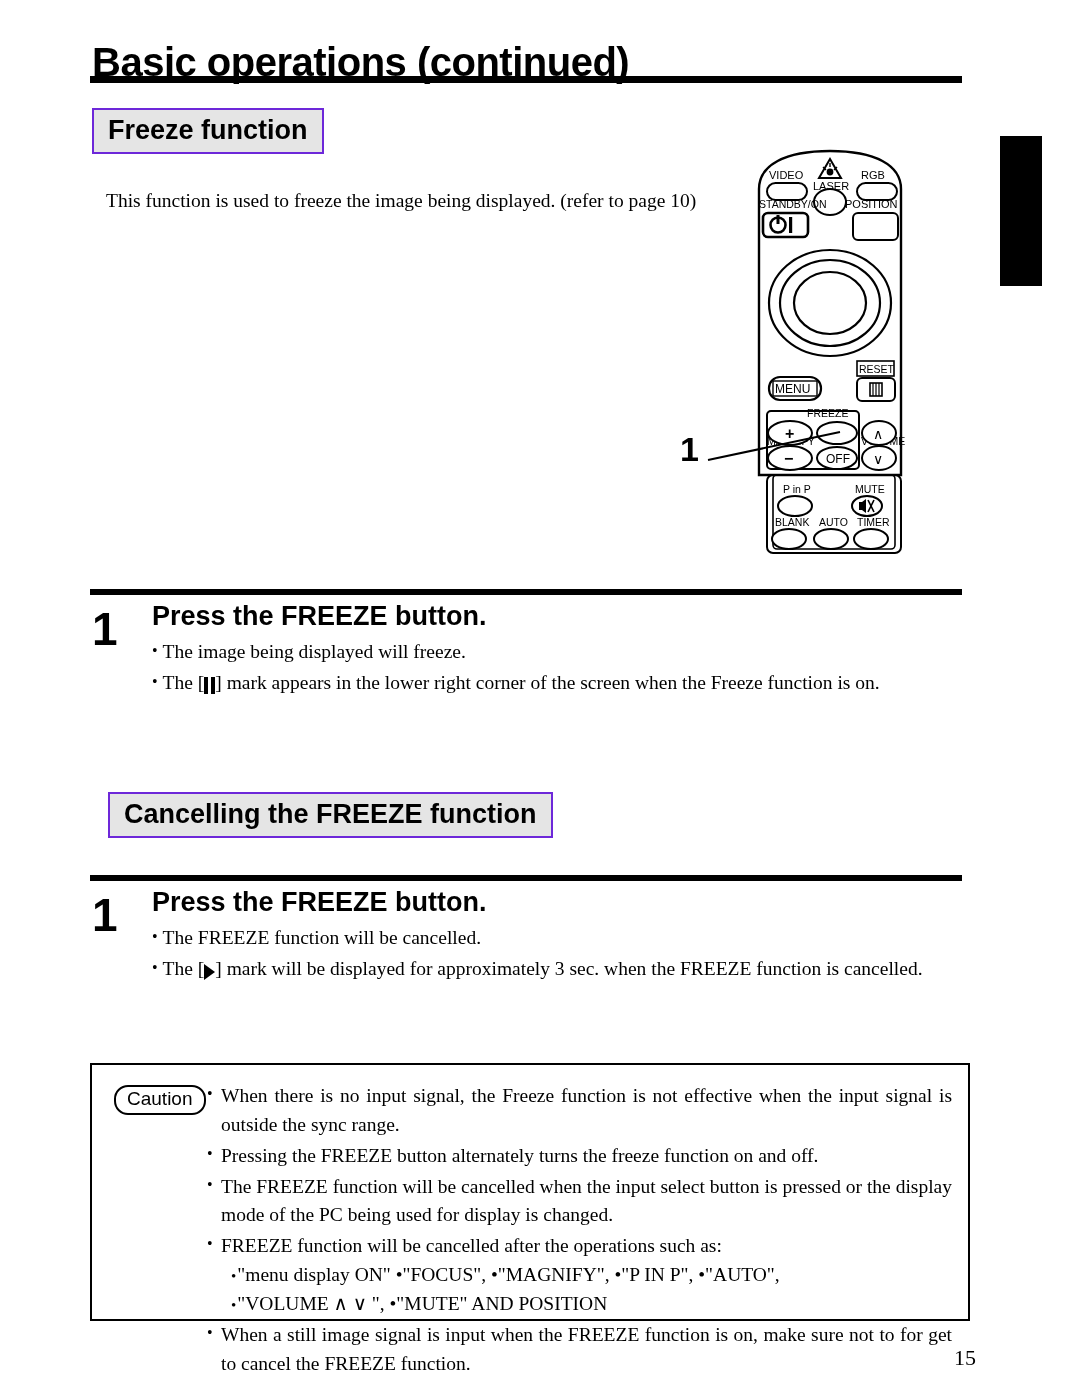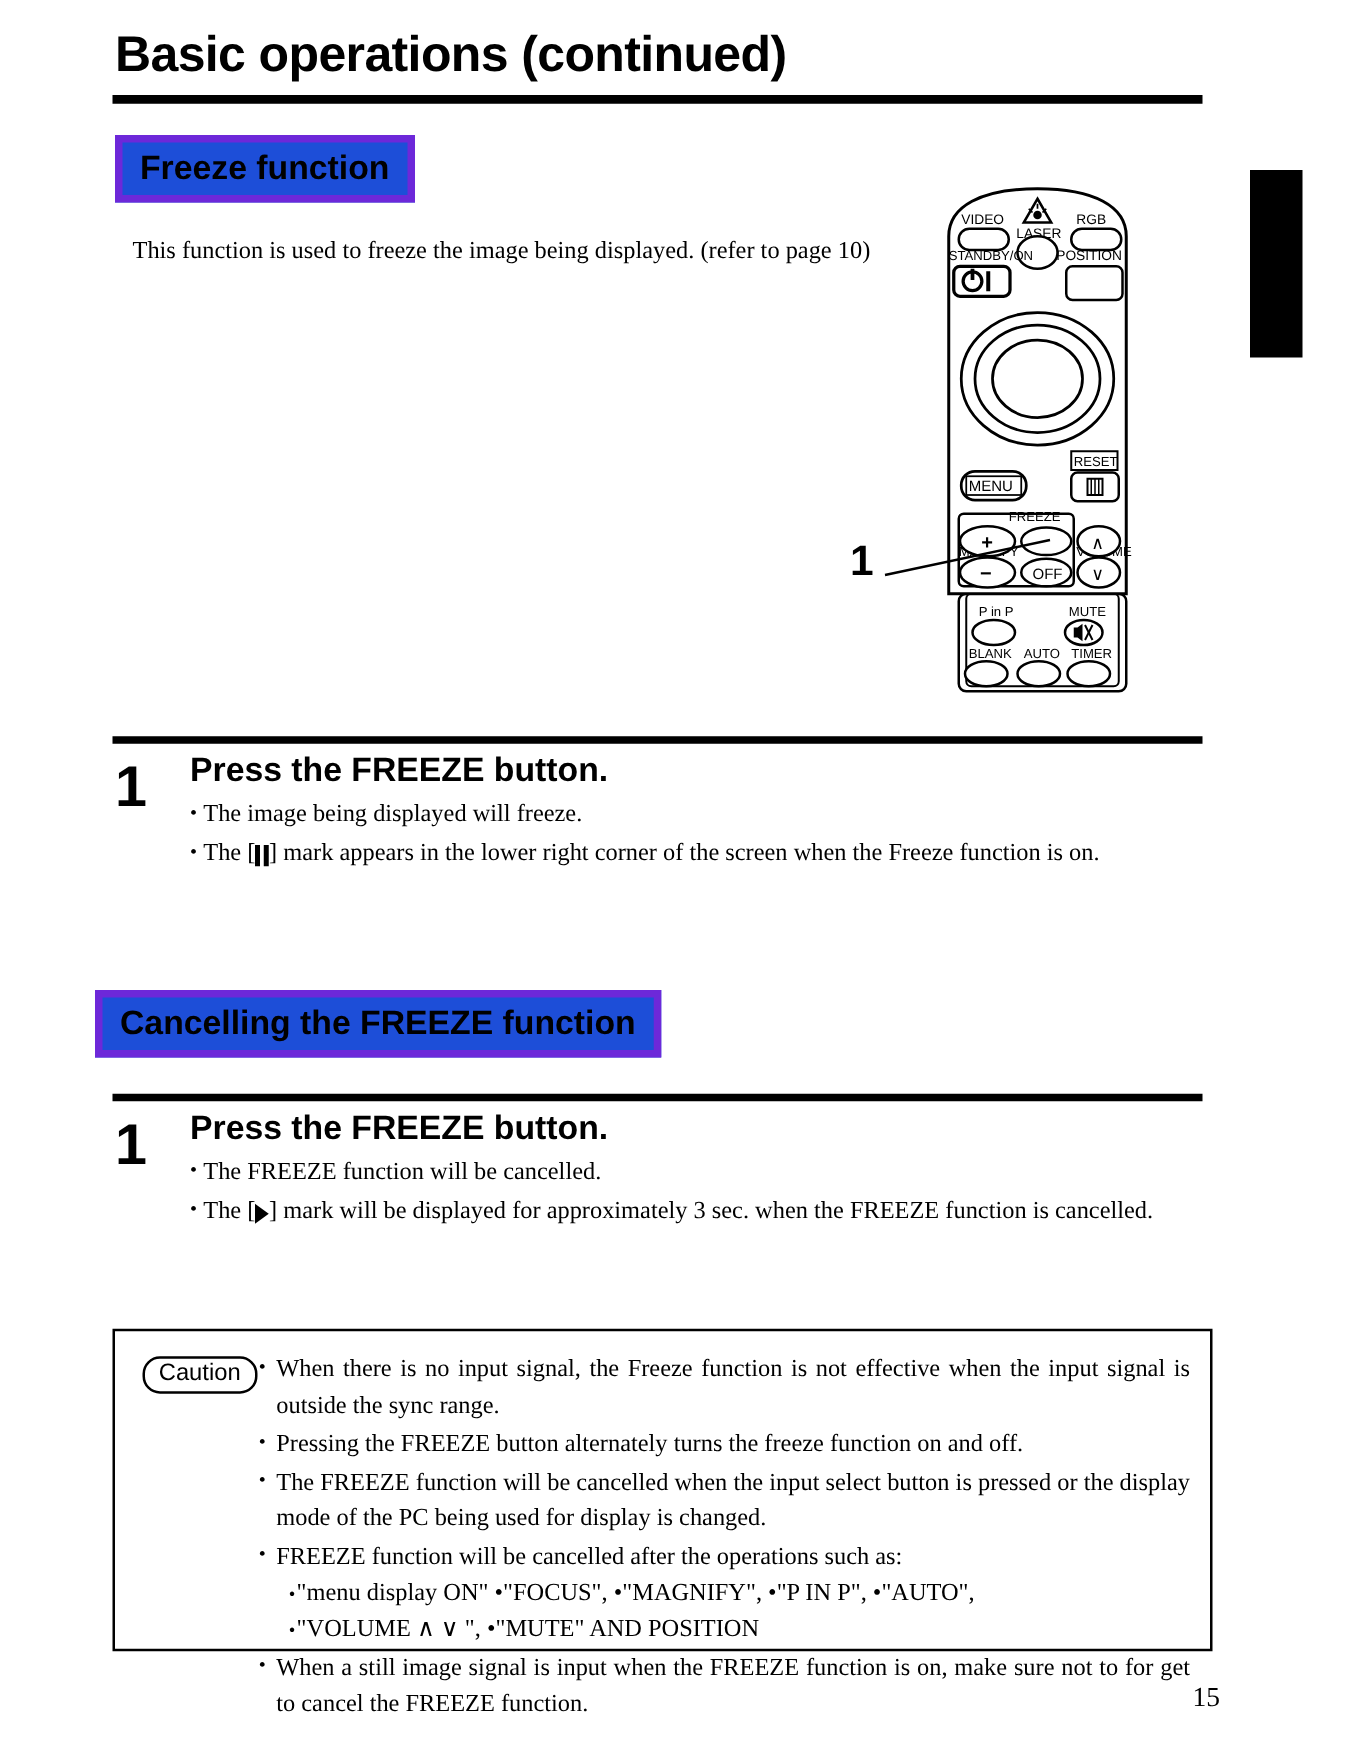--- a/index.html
+++ b/index.html
@@ -18,50 +18,50 @@
 
   .page {
     position: absolute;
     inset: 0;
   }
 
   
   .page-title {
     position: absolute;
     left: 92px;
-    top: 22px;
+    top: 40px;
     font-family: "Liberation Sans", sans-serif;
     font-weight: bold;
     font-size: 40px;
     letter-spacing: -0.5px;
     white-space: nowrap;
   }
   .title-rule {
     position: absolute;
     left: 90px;
     top: 76px;
     width: 872px;
     height: 7px;
     background: #000;
   }
 
   
   .section-box {
     position: absolute;
-    border: 6px solid #6d28d9;
-    background: #1d4ed8;
+    border: 2px solid #6d28d9;
+    background: #e5e5e5;
     font-family: "Liberation Sans", sans-serif;
     font-weight: bold;
     font-size: 27px;
     padding: 6px 14px 8px 14px;
     white-space: nowrap;
     line-height: 1.05;
   }
   #freeze-section-box { left: 92px; top: 108px; }
-  #cancel-section-box { left: 76px; top: 792px; }
+  #cancel-section-box { left: 108px; top: 792px; }
 
   
   .intro {
     position: absolute;
     left: 106px;
     top: 172px;
     font-size: 19.5px;
     line-height: 1.52;
     width: 620px;
     margin-top: 14px;

